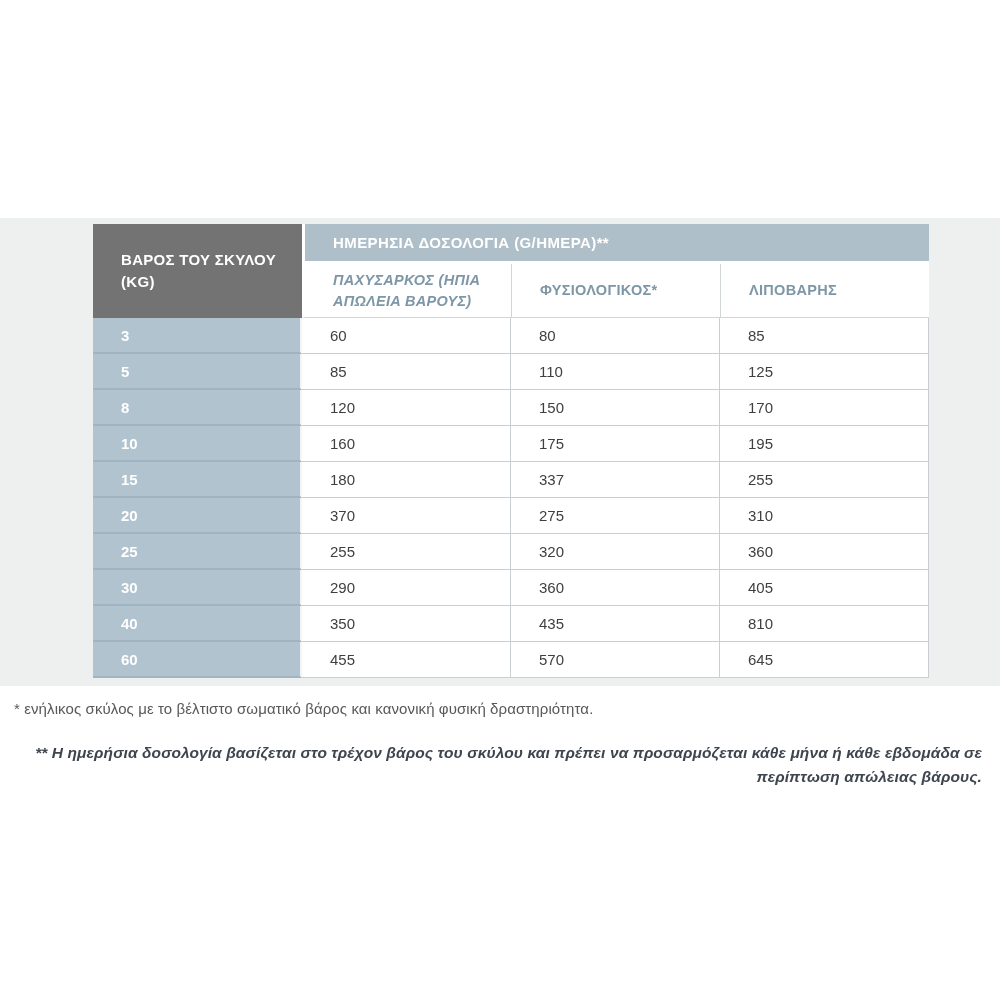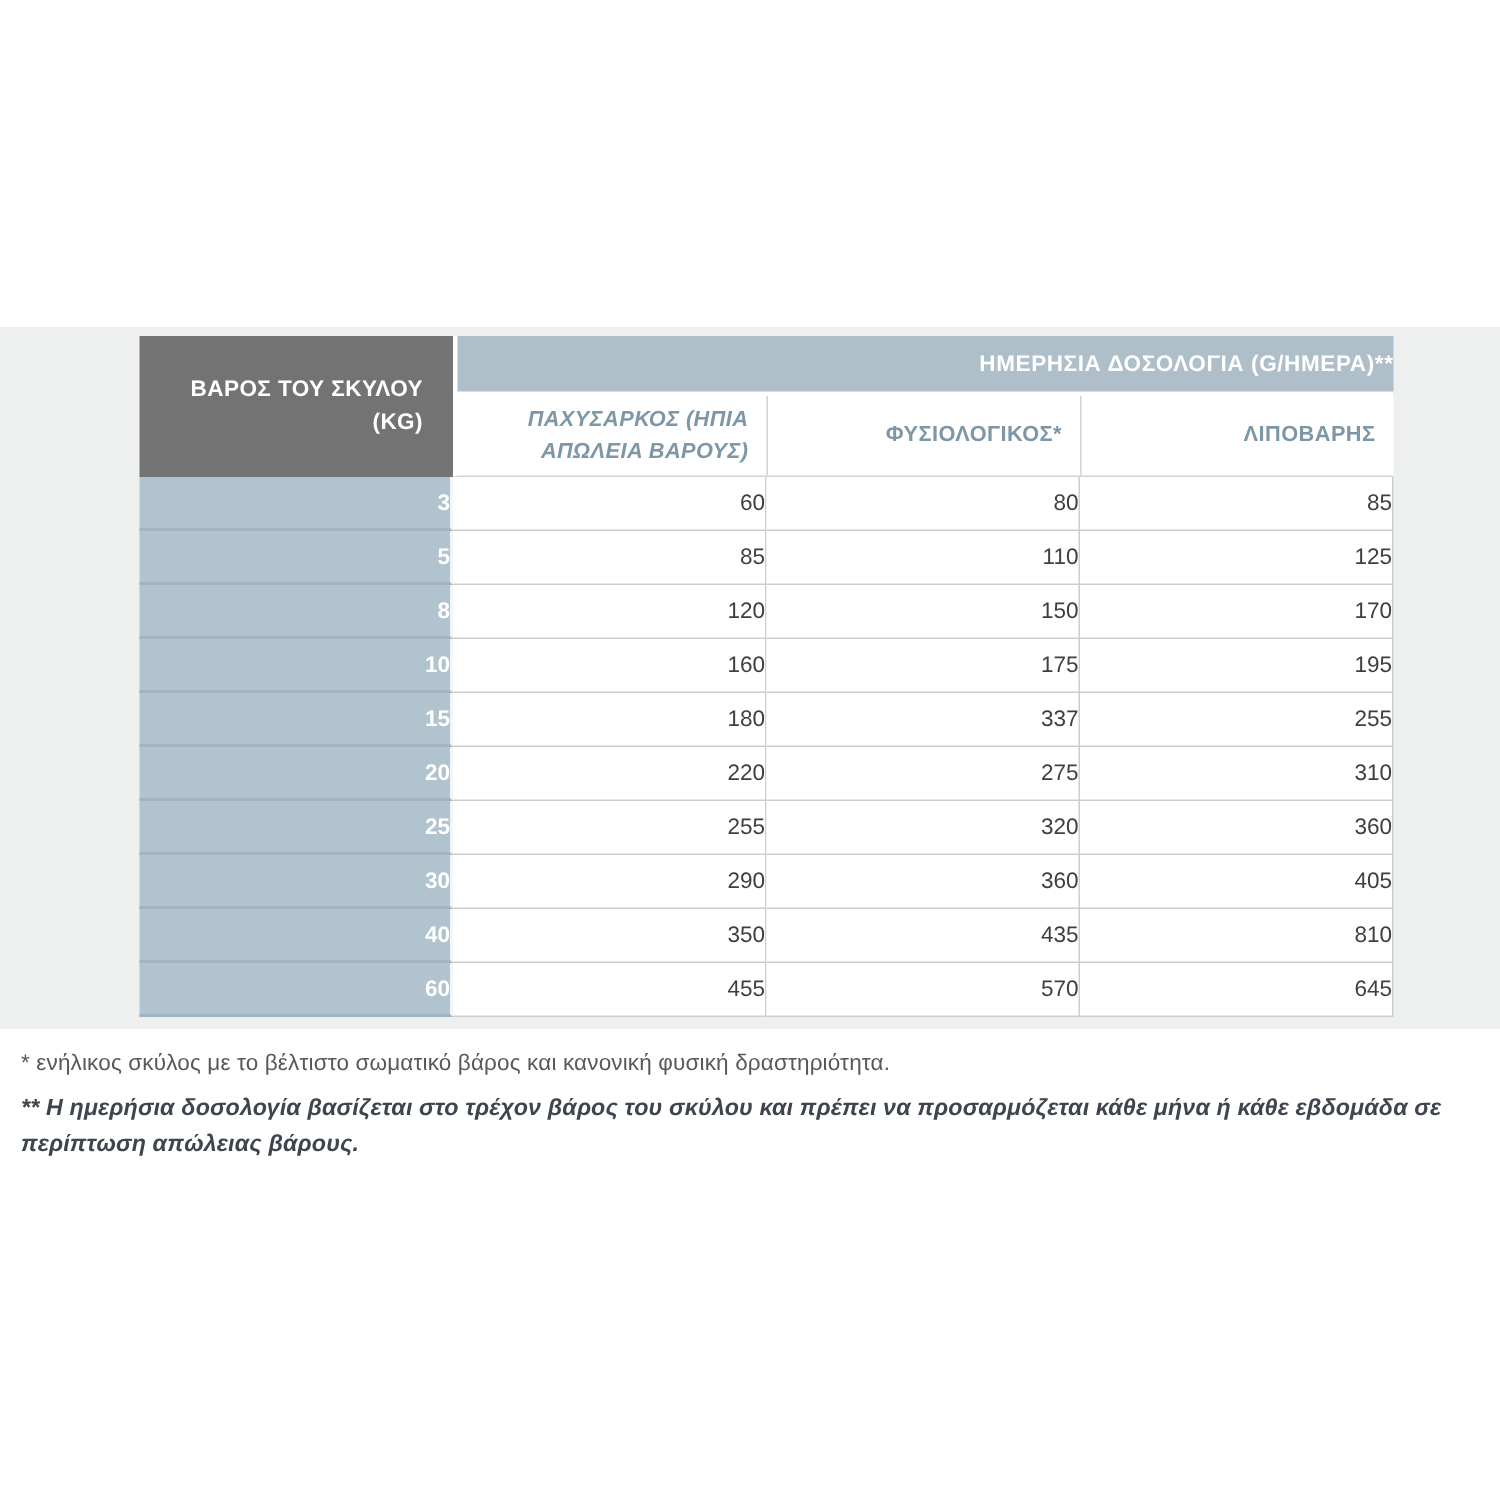--- a/index.html
+++ b/index.html
@@ -15,21 +15,21 @@
     width:1000px;
   }
   table.dosage {
     margin-left:93px;
     width:836px;
     border-collapse:separate;
     border-spacing:0;
     table-layout:fixed;
   }
   table.dosage th, table.dosage td {
-    text-align:right;
+    text-align:left;
     vertical-align:middle;
     padding-left:28px;
   }
   .w-head {
     background:#737373;
     color:#ffffff;
     font-weight:bold;
     font-size:15px;
     letter-spacing:0.3px;
     line-height:1.45;
@@ -74,31 +74,32 @@
     color:#3f3f3f;
     font-size:15px;
     height:36px;
     border-bottom:1px solid #c9ced2;
     border-right:1px solid #c9ced2;
   }
   .footnotes { background:#ffffff; padding:14px 14px 0 14px; }
   .fn1 {
     color:#56585a;
     font-size:15px;
-    margin-bottom:10px;
+    margin-bottom:24px;
     letter-spacing:0.1px;
   }
   .fn2 {
     color:#3e454e;
     font-weight:bold;
     font-style:italic;
     font-size:15.5px;
     line-height:1.55;
     max-width:968px;
     letter-spacing:0.1px;
+    text-align:right;
   }
 </style>
 </head>
 <body>
 
 <div class="top-white"></div>
 
 <div class="table-band">
   <table class="dosage">
     <thead>
@@ -138,21 +139,21 @@
           <td class="data-td">195</td>
         </tr>
         <tr>
           <td class="row-label">15</td>
           <td class="data-td">180</td>
           <td class="data-td">337</td>
           <td class="data-td">255</td>
         </tr>
         <tr>
           <td class="row-label">20</td>
-          <td class="data-td">220</td>
+          <td class="data-td">370</td>
           <td class="data-td">275</td>
           <td class="data-td">310</td>
         </tr>
         <tr>
           <td class="row-label">25</td>
           <td class="data-td">255</td>
           <td class="data-td">320</td>
           <td class="data-td">360</td>
         </tr>
         <tr>

